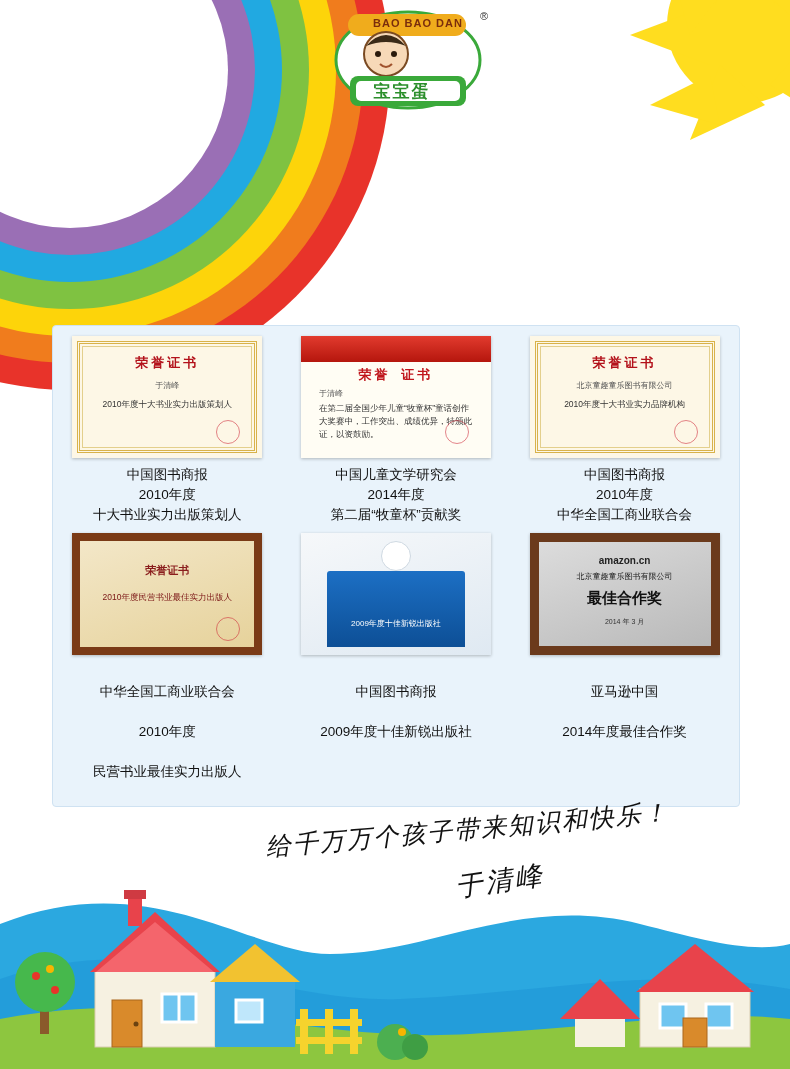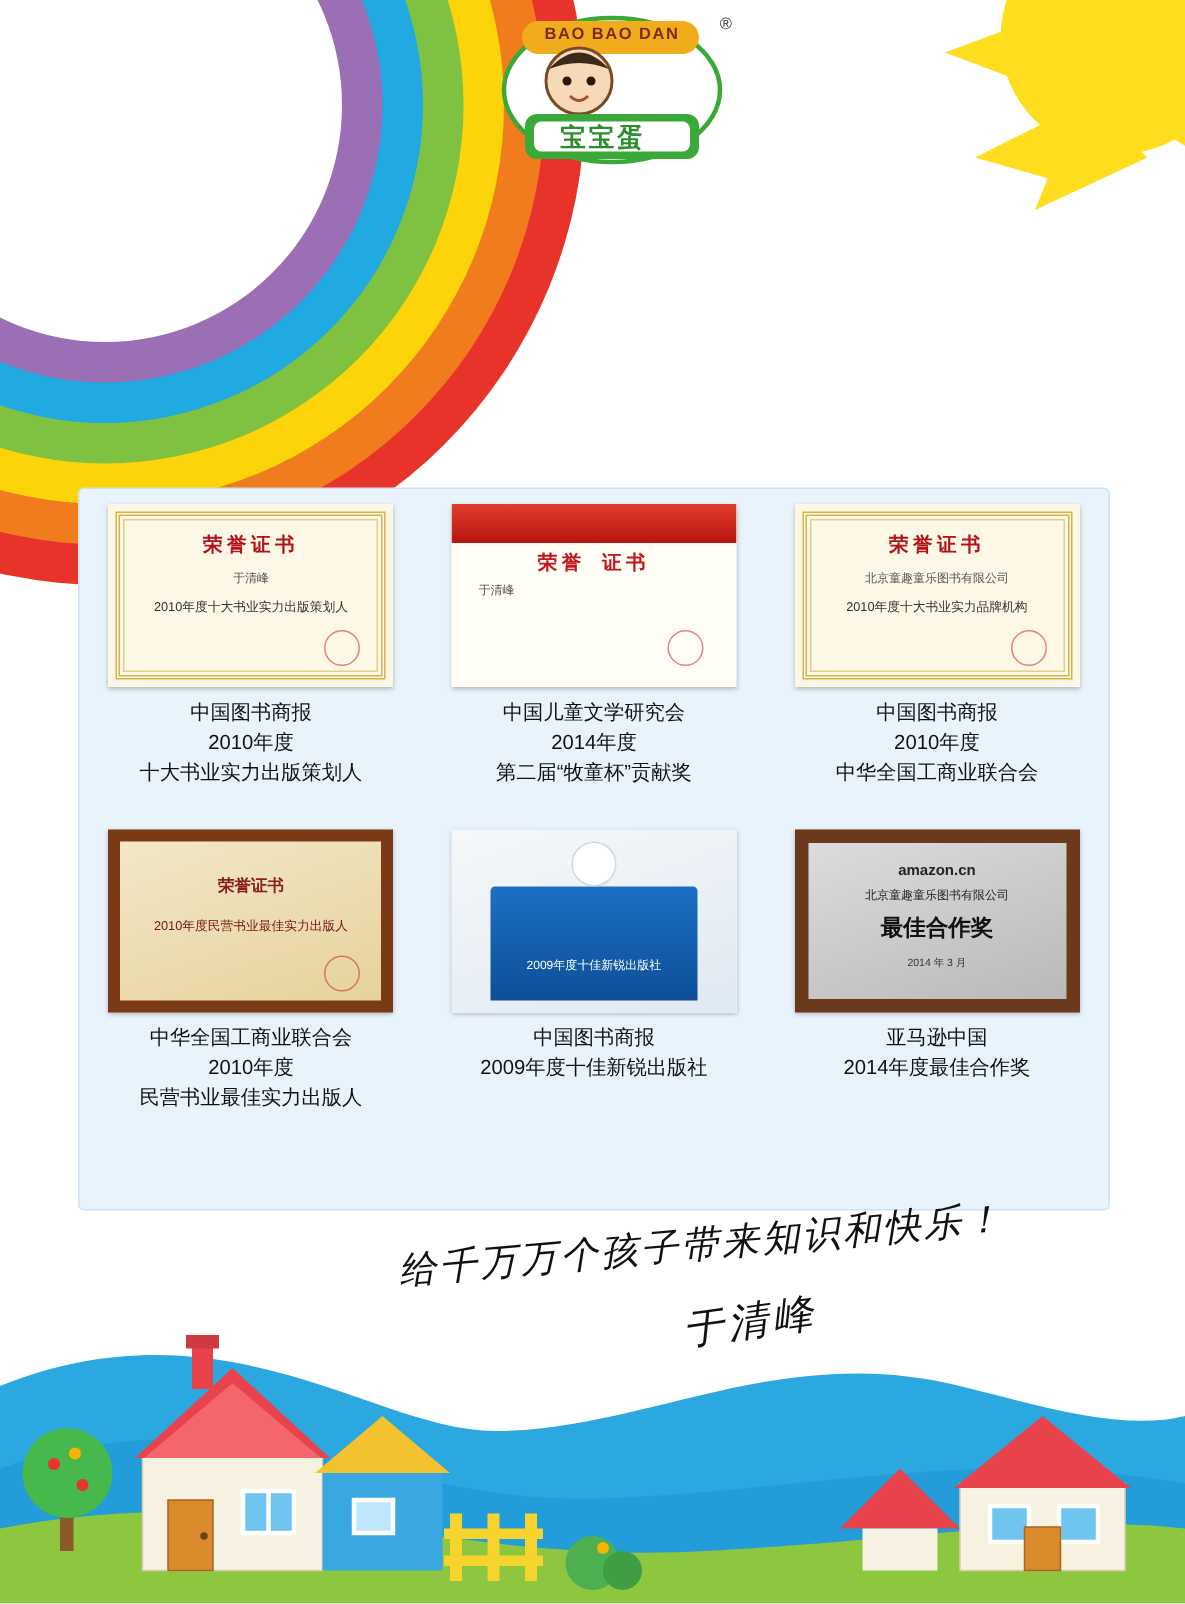--- a/index.html
+++ b/index.html
@@ -41,21 +41,21 @@
     position:absolute;left:0;top:10px;width:100%;
     display:flex;flex-wrap:wrap;
   }
   .cell{width:33.33%;box-sizing:border-box;display:flex;flex-direction:column;align-items:center;}
   .cert{
     width:190px;height:122px;position:relative;margin-bottom:7px;
     box-shadow:0 1px 3px rgba(0,0,0,.25);
     background:#fff;overflow:hidden;
   }
   .cap{font-size:13.5px;line-height:20px;text-align:center;color:#111;}
-  .cell-2{margin-top:28px;}
+  .cell-2{margin-top:8px;gap:20px;}
 
   
   .c-border{position:absolute;inset:5px;border:3px double #d8b24a;}
   .c-inner{position:absolute;inset:10px;border:1px solid #e3cf8c;}
   .c-title{position:absolute;left:0;right:0;top:18px;text-align:center;font-size:13px;color:#b3121b;letter-spacing:3px;font-weight:bold;}
   .c-sub{position:absolute;left:0;right:0;top:44px;text-align:center;font-size:8px;color:#555;}
   .c-body{position:absolute;left:0;right:0;top:62px;text-align:center;font-size:8.5px;color:#333;line-height:13px;}
   .c-seal{position:absolute;right:22px;bottom:14px;width:22px;height:22px;border:1px solid #c23;border-radius:50%;opacity:.55;}
   .c-ribbon{position:absolute;left:0;right:0;top:0;height:26px;background:linear-gradient(180deg,#e23b2e,#b5160d);}
 
@@ -119,21 +119,21 @@
       <ellipse cx="78" cy="52" rx="72" ry="48" fill="#ffffff" stroke="#3aa93a" stroke-width="3"></ellipse>
       <rect x="18" y="6" width="118" height="22" rx="11" fill="#f0ac1c"></rect>
       <circle cx="56" cy="46" r="22" fill="#f7d9b8" stroke="#7a4a22" stroke-width="2"></circle>
       <path d="M36 38 q20 -22 40 0 q-20 -8 -40 0z" fill="#3b2a17"></path>
       <circle cx="48" cy="46" r="3" fill="#2a1a0c"></circle>
       <circle cx="64" cy="46" r="3" fill="#2a1a0c"></circle>
       <path d="M50 56 q6 6 12 0" stroke="#a0522d" stroke-width="2" fill="none"></path>
       <rect x="20" y="68" width="116" height="30" rx="8" fill="#3aa93a"></rect>
       <rect x="26" y="73" width="104" height="20" rx="5" fill="#ffffff"></rect>
     </svg>
-    <div style="position:absolute;left:22px;top:9px;width:112px;text-align:center;font-size:11px;font-weight:bold;color:#7a2d0c;letter-spacing:1px;">BAO BAO DAN</div>
+    <div style="position:absolute;left:32px;top:9px;width:112px;text-align:center;font-size:11px;font-weight:bold;color:#7a2d0c;letter-spacing:1px;">BAO BAO DAN</div>
     <div style="position:absolute;right:2px;top:2px;font-size:11px;color:#333;">®</div>
     <div style="position:absolute;left:26px;top:72px;width:92px;text-align:center;font-size:17px;font-weight:bold;color:#2c8f2c;letter-spacing:2px;">宝宝蛋</div>
   </div>
 
 
   <div class="awards">
     <div class="grid">
 
       <div class="cell">
         <div class="cert">
@@ -149,20 +149,21 @@
         <div class="cap red">2010年度</div>
         <div class="cap red">十大书业实力出版策划人</div>
       </div>
 
       <div class="cell">
         <div class="cert">
           <div style="position:absolute;inset:0;background:#fffdf4;"></div>
           <div class="c-ribbon"></div>
           <div class="c-title" style="top:30px;color:#c0161c;font-family:Liberation Mono, monospace;">荣誉 证书</div>
           <div class="c-sub" style="top:52px;text-align:left;left:18px;">于清峰</div>
+          <div class="c-body" style="top:66px;text-align:left;padding:0 18px;">在第二届全国少年儿童“牧童杯”童话创作大奖赛中，工作突出、成绩优异，特颁此证，以资鼓励。</div>
           <div class="c-seal"></div>
         </div>
         <div class="cap">中国儿童文学研究会</div>
         <div class="cap red">2014年度</div>
         <div class="cap red">第二届“牧童杯”贡献奖</div>
       </div>
 
       <div class="cell">
         <div class="cert">
           <div style="position:absolute;inset:0;background:#fdf7e6;"></div>

